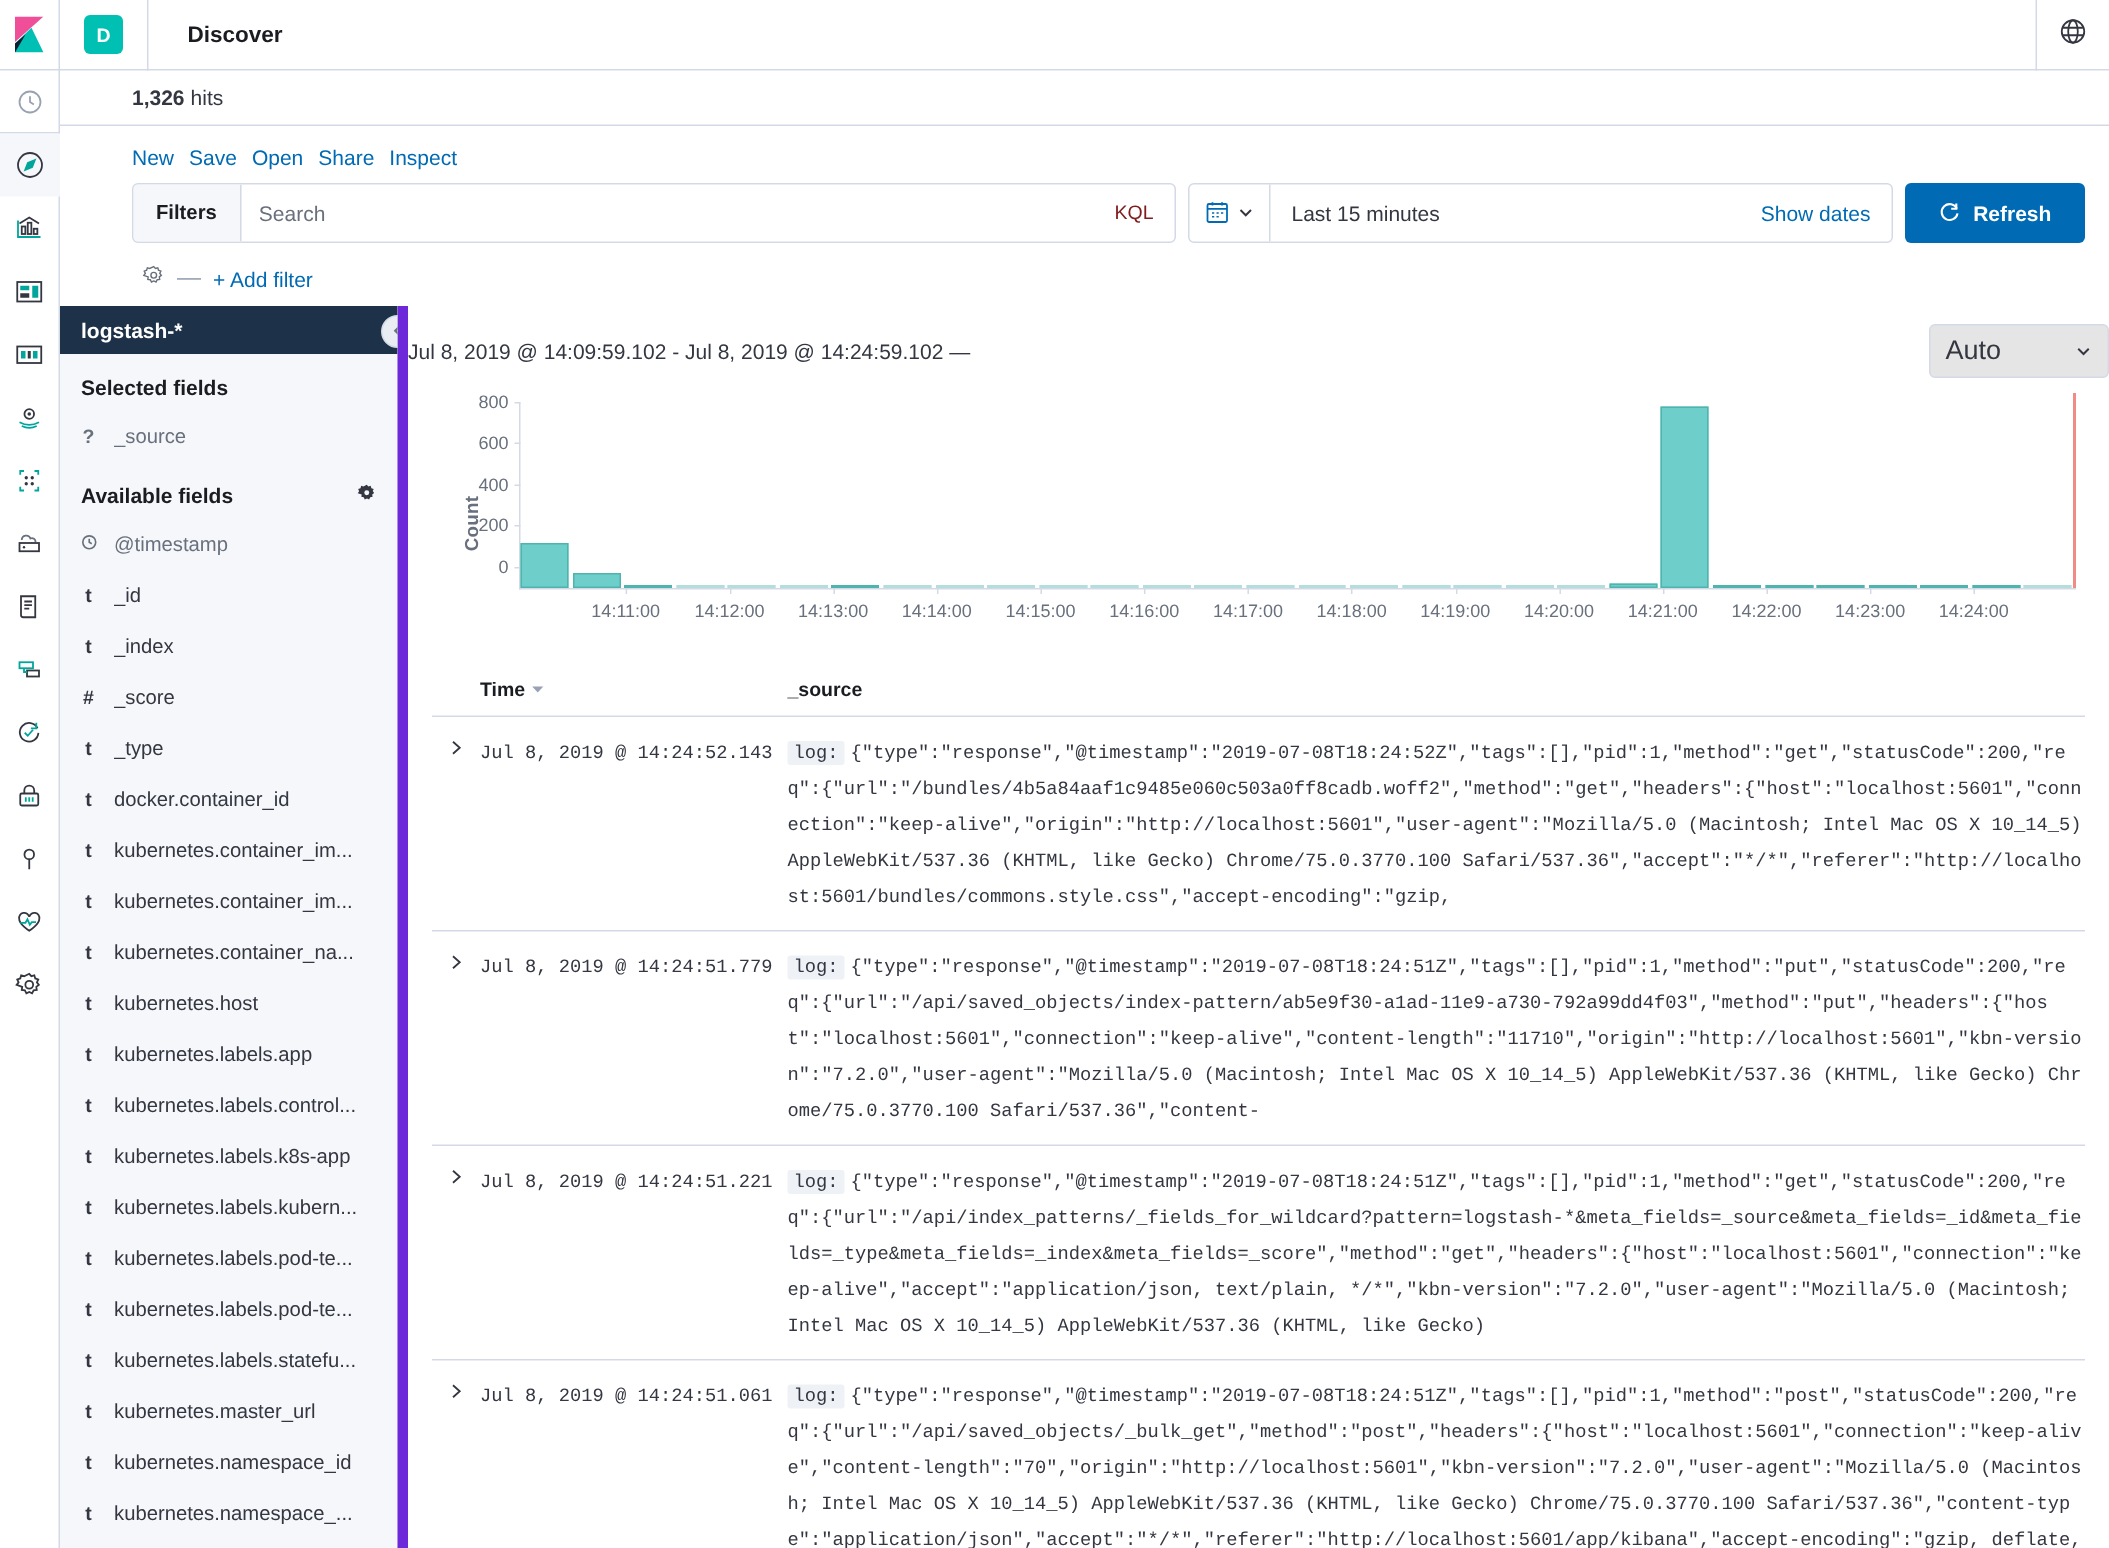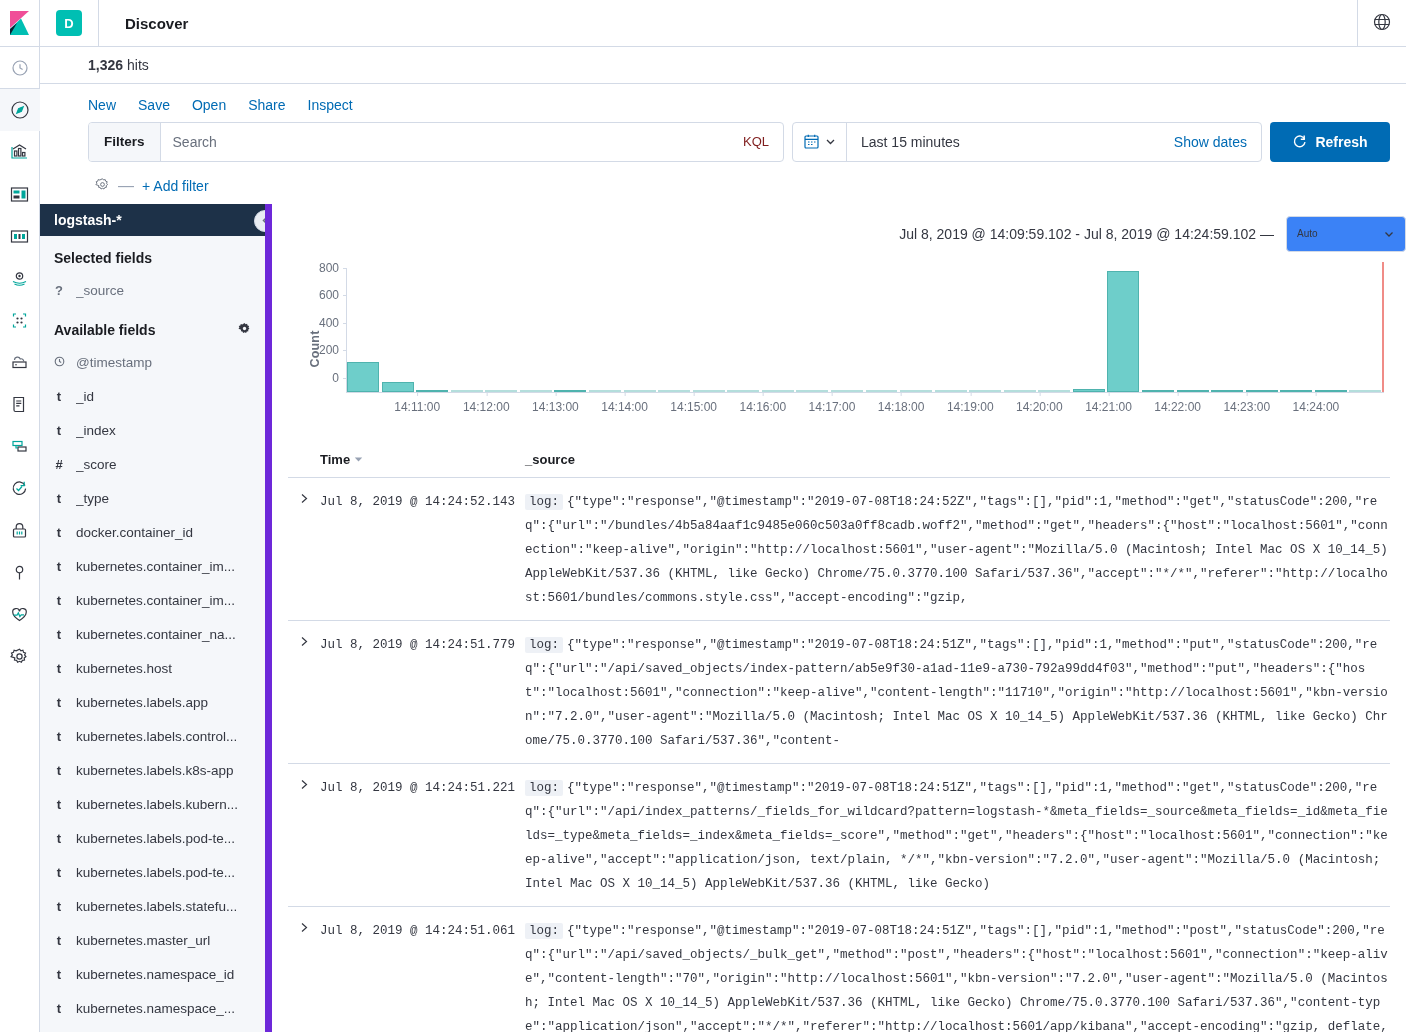--- a/index.html
+++ b/index.html
@@ -60,21 +60,21 @@
   .hits-row {
     height: 38px; display: flex; align-items: center;
     padding-left: 48px; font-size: 14px; color: #343741;
     border-bottom: 1px solid #d3dae6;
   }
   .hits-row b { font-weight: 700; }
   .hits-row .hits-label { margin-left: 4px; }
 
   
   .menu-row {
-    height: 38px; display: flex; align-items: center; gap: 22px;
+    height: 38px; display: flex; align-items: center; gap: 10px;
     padding-left: 48px; padding-top: 4px;
   }
   .menu-link { font-size: 14px; color: #006bb4; cursor: pointer; }
 
   
   .query-bar {
     display: flex; align-items: stretch; gap: 8px;
     padding: 0 16px 0 48px; height: 48px;
   }
   .search-group {
@@ -166,28 +166,28 @@
     position: absolute; right: -11px; top: 6px;
     width: 22px; height: 22px; border-radius: 50%;
     background: #e9edf3; border: 1px solid #d3dae6;
     display: flex; align-items: center; justify-content: center;
     z-index: 5;
   }
 
   
   .main { flex: 1 1 auto; min-width: 0; overflow: hidden; position: relative; background: #fff; }
   .chart-header {
-    display: flex; align-items: center; justify-content: flex-end;
+    display: flex; align-items: center; justify-content: space-between;
     gap: 12px; padding: 12px 0 8px 0;
   }
   .chart-range { font-size: 14px; color: #343741; }
   .interval-select {
     width: 120px; height: 36px; border: 1px solid #d3dae6; border-radius: 4px;
-    background: #3b82f6; display: flex; align-items: center; justify-content: space-between;
-    padding: 16px 10px; font-size: 10px; color: #343741;
+    background: #e5e5e5; display: flex; align-items: center; justify-content: space-between;
+    padding: 16px 10px; font-size: 18px; color: #343741;
   }
 
   
   .chart-area { position: relative; height: 178px; margin: 0 16px 0 16px; }
   .y-axis-label {
     position: absolute; left: 8px; top: 50%;
     transform: translateY(-50%) rotate(-90deg);
     font-size: 12.5px; font-weight: 700; color: #69707d;
     letter-spacing: .2px;
   }

